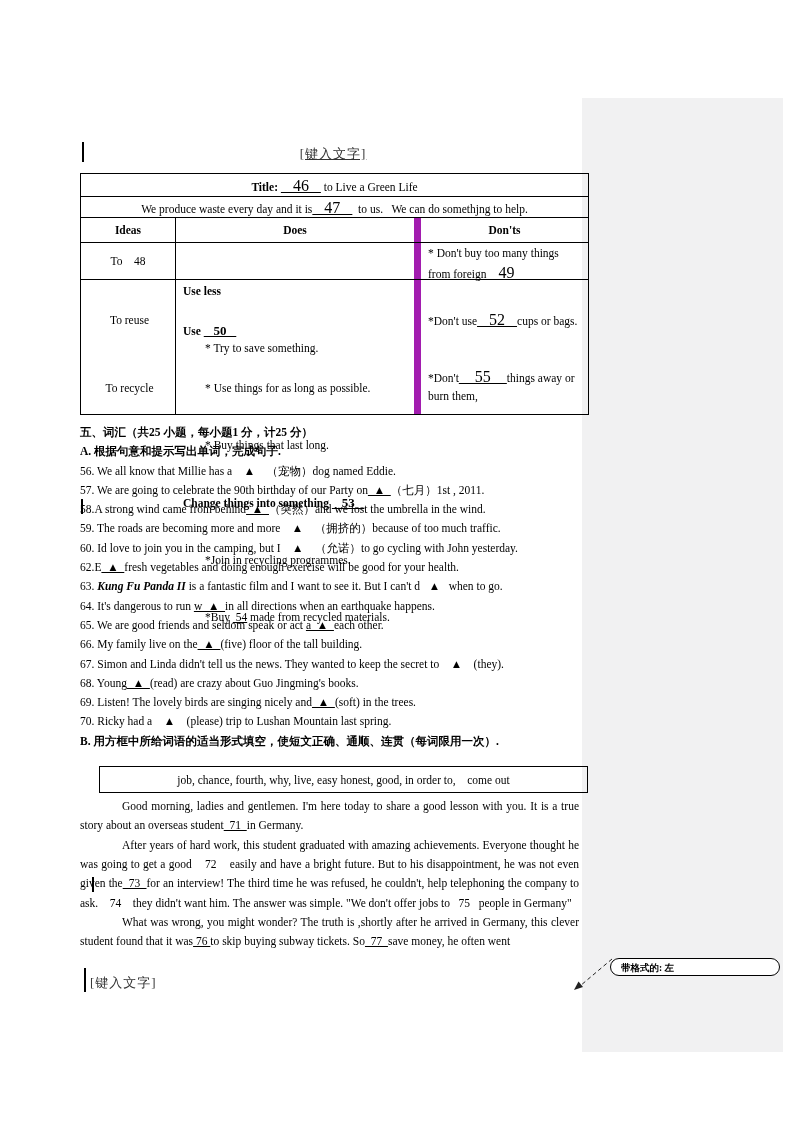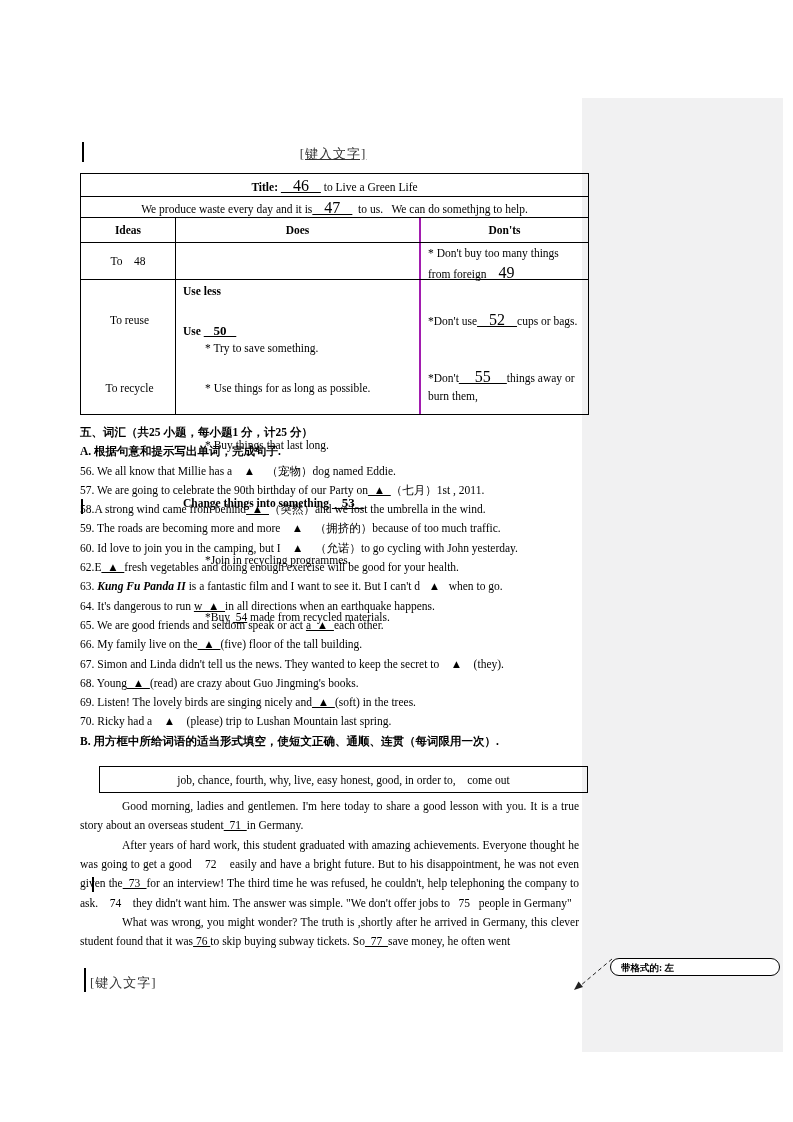--- a/index.html
+++ b/index.html
@@ -17,21 +17,21 @@
   .placeholder{font-size:13px;color:#333;letter-spacing:1px;}
   .placeholder.u{text-decoration:underline;}
   
   .gtable{left:80px;top:173px;width:507px;border:1px solid #000;background:transparent;}
   .trow{border-bottom:1px solid #000;box-sizing:border-box;}
   .trow-title{height:23px;line-height:23px;text-align:center;white-space:pre-wrap;}
   .trow-intro{height:21px;line-height:21px;text-align:center;white-space:pre-wrap;}
   .flexrow{display:flex;}
   .cell{box-sizing:border-box;white-space:pre-wrap;}
   .c1{width:95px;border-right:1px solid #000;}
-  .c2{width:245px;border-right:2px solid #a21caf;}
+  .c2{width:245px;border-right:7px solid #a21caf;}
   .c3{width:167px;}
   .trow-head{height:25px;}
   .trow-head .cell{line-height:25px;text-align:center;font-weight:bold;}
   .trow-r1{height:37px;}
   .trow-r23{height:134px;border-bottom:none;}
   .cell-pad{padding:1px 4px 0 7px;line-height:19px;}
   .ideas-center{display:flex;align-items:center;justify-content:center;text-align:center;}
   .indent{padding-left:22px;}
   .relcell{position:relative;}
   .relcell .abs{left:7px;right:4px;line-height:18px;}

